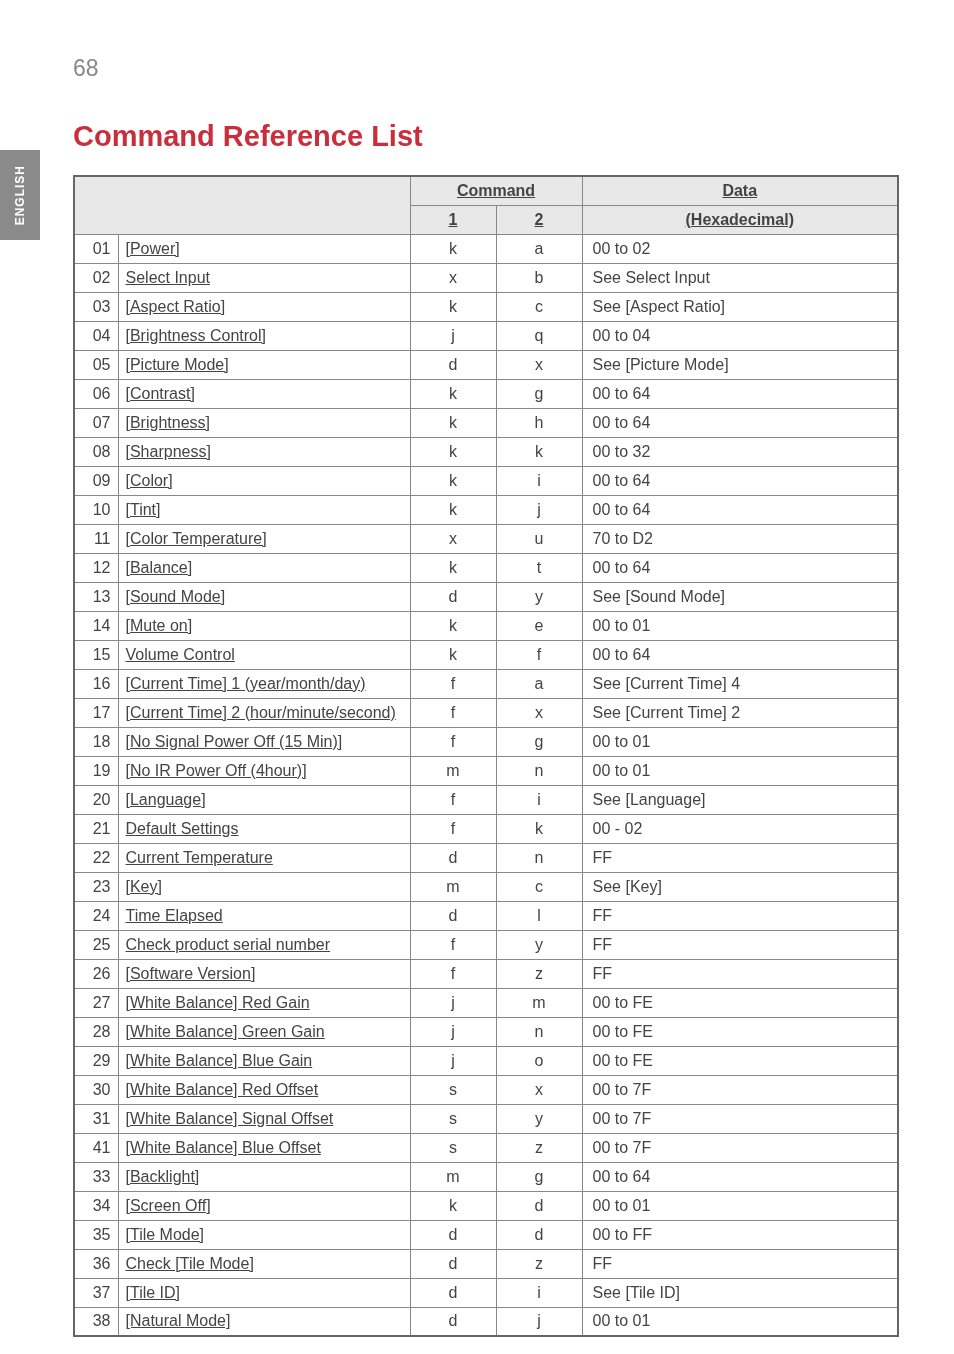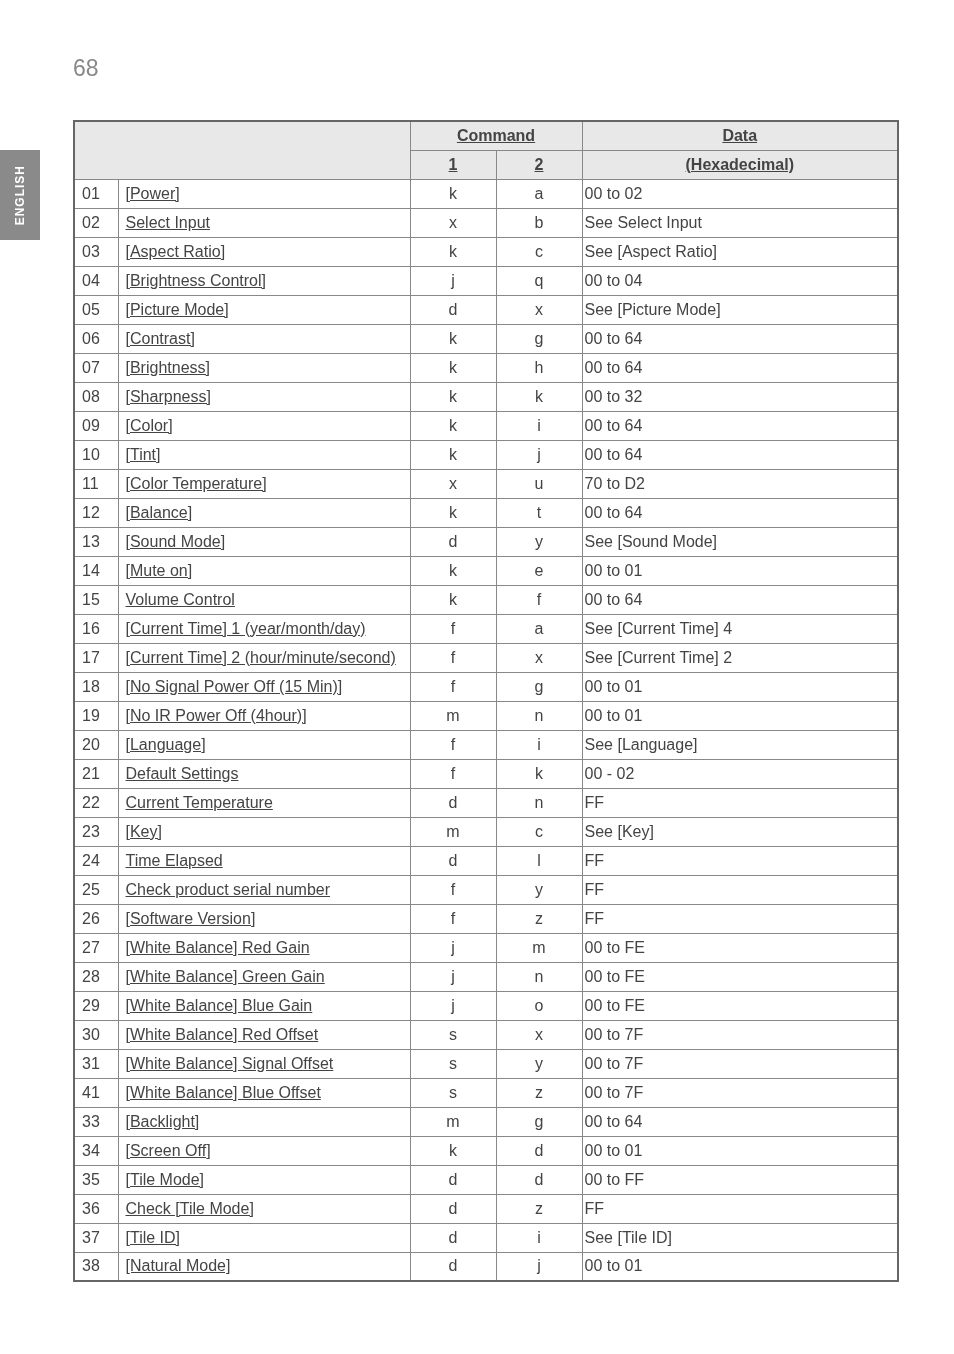--- a/index.html
+++ b/index.html
@@ -62,38 +62,39 @@
       vertical-align: middle;
       height: 29px;
       color: #444;
     }
     th {
       background: #e8e8e8;
       text-align: center;
       font-weight: bold;
       text-decoration: underline;
     }
-    .col-num { width: 44px; text-align: left; }
+    .col-num { width: 44px; text-align: right; }
     .col-name { width: 292px; text-align: left; text-decoration: underline; }
     .col-cmd { width: 86px; text-align: center; }
-    .col-data { text-align: left; padding-left: 2px; }
+    .col-data { text-align: left; padding-left: 10px; }
     td.c { text-align: center; }
     
     table { border: 2px solid #666; }
   </style>
 </head>
 <body>
 
 <div class="page-number">68</div>
 
 <div class="side-tab">
   <span class="side-tab-text">ENGLISH</span>
 </div>
 
 <div class="content">
+  <h1 class="title">Command Reference List</h1>
 
   <table>
     <colgroup>
       <col class="col-num">
       <col class="col-name">
       <col class="col-cmd">
       <col class="col-cmd">
       <col>
     </colgroup>
     <thead>

